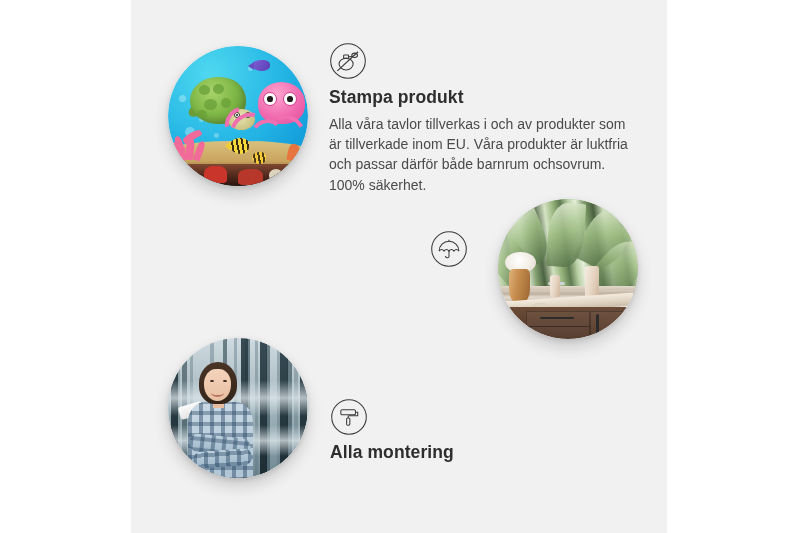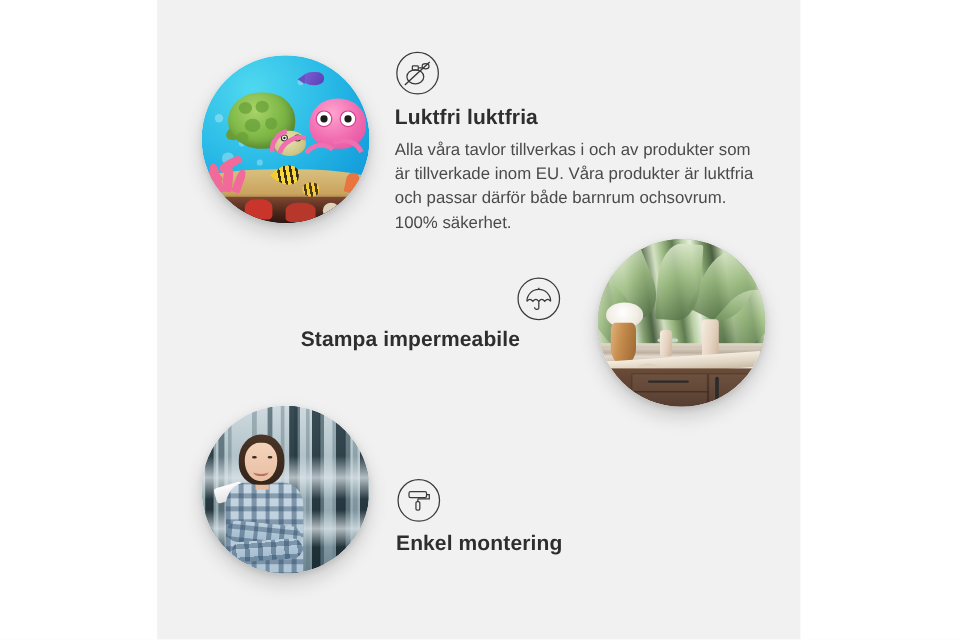--- a/index.html
+++ b/index.html
@@ -426,44 +426,43 @@
     <div class="icon-wrap">
       <svg class="icon-circle" viewBox="0 0 40 40">
         <circle cx="20" cy="20" r="18.2" fill="none" stroke="#3a3a3a" stroke-width="1.1"></circle>
         <ellipse cx="18" cy="23.2" rx="7.4" ry="6.2" fill="none" stroke="#3a3a3a" stroke-width="1.1"></ellipse>
         <rect x="15.4" y="13.6" width="5.2" height="3.6" rx="0.7" fill="none" stroke="#3a3a3a" stroke-width="1.1"></rect>
         <path d="M20.6 15.4 H24.4" fill="none" stroke="#3a3a3a" stroke-width="1.1"></path>
         <ellipse cx="27" cy="14" rx="3" ry="2.3" fill="none" stroke="#3a3a3a" stroke-width="1.1"></ellipse>
         <path d="M8.8 30.4 L30.6 10.2" fill="none" stroke="#3a3a3a" stroke-width="1.25"></path>
       </svg>
     </div>
-    <h2>Luktfri luktfria</h2>
+    <h2>Stampa produkt</h2>
     <p>Alla våra tavlor tillverkas i och av produkter som är tillverkade inom EU. Våra produkter är luktfria och passar därför både barnrum ochsovrum. 100% säkerhet.</p>
   </div>
 
   <div class="block" id="block-water">
     <div class="icon-wrap">
       <svg class="icon-circle" viewBox="0 0 40 40">
         <circle cx="20" cy="20" r="18.2" fill="none" stroke="#3a3a3a" stroke-width="1.1"></circle>
         <path d="M9.6 22.2 A10.4 10.4 0 0 1 30.4 22.2" fill="none" stroke="#3a3a3a" stroke-width="1.1"></path>
         <path d="M9.6 22.2 Q12.2 19.0 14.8 22.2 Q17.4 19.0 20 22.2 Q22.6 19.0 25.2 22.2 Q27.8 19.0 30.4 22.2" fill="none" stroke="#3a3a3a" stroke-width="1.1"></path>
         <path d="M20 11.8 V10.2" fill="none" stroke="#3a3a3a" stroke-width="1.1"></path>
         <path d="M20 22.2 V28.4" fill="none" stroke="#3a3a3a" stroke-width="1.1"></path>
         <path d="M20 28.4 A2.1 2.1 0 0 1 16.2 27.4" fill="none" stroke="#3a3a3a" stroke-width="1.1"></path>
       </svg>
     </div>
-    <h2>Stampa impermeabile</h2>
   </div>
 
   <div class="block" id="block-mount">
     <div class="icon-wrap">
       <svg class="icon-circle" viewBox="0 0 40 40">
         <circle cx="20" cy="20" r="18.2" fill="none" stroke="#3a3a3a" stroke-width="1.1"></circle>
         <rect x="11.4" y="12.4" width="15.4" height="5.2" rx="1.4" fill="none" stroke="#3a3a3a" stroke-width="1.1"></rect>
         <path d="M26.8 15.0 H29.2 V18.6 H19.2" fill="none" stroke="#3a3a3a" stroke-width="1.1"></path>
         <path d="M19.2 18.6 V21.0" fill="none" stroke="#3a3a3a" stroke-width="1.1"></path>
         <rect x="17.5" y="21.0" width="3.4" height="7.6" rx="1.2" fill="none" stroke="#3a3a3a" stroke-width="1.1"></rect>
       </svg>
     </div>
-    <h2>Enkel montering</h2>
+    <h2>Alla montering</h2>
   </div>
 
 </div>
 
 </body></html>

